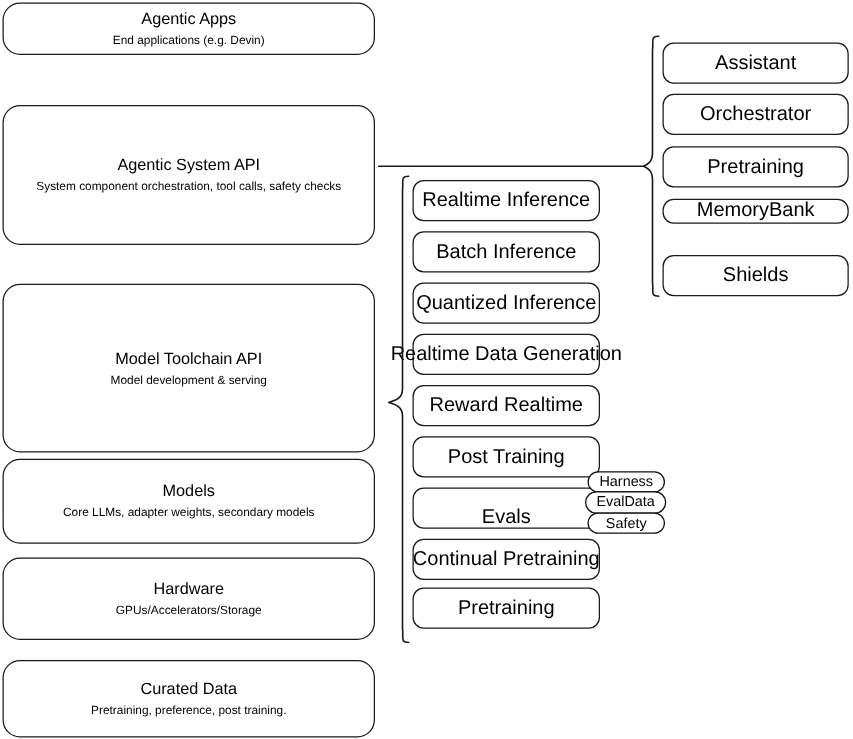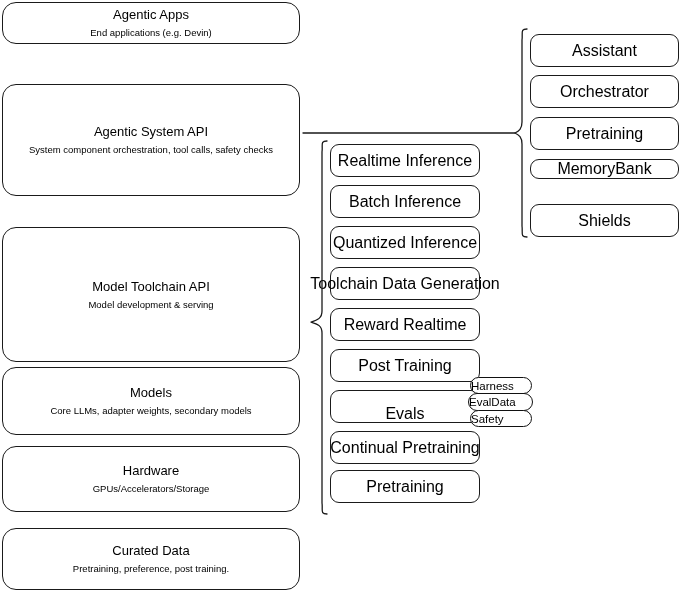--- a/index.html
+++ b/index.html
@@ -61,21 +61,21 @@
   }
   
   .pill {
     position: absolute;
     box-sizing: border-box;
     background: #ffffff;
     border: 1.3px solid #111111;
     border-radius: 999px;
     display: flex;
     align-items: center;
-    justify-content: flex-start;
+    justify-content: center;
     z-index: 5;
   }
   .pill .title {
     font-size: 11.5px;
     line-height: 12px;
     white-space: nowrap;
   }
   svg.link-layer {
     position: absolute;
     left: 0;
@@ -169,21 +169,21 @@
   <div class="node row" style="left:330px; top:185px; width:150px; height:33px;">
     <div class="title">Batch Inference</div>
   </div>
   <div class="node row" style="left:330px; top:144px; width:150px; height:33px;">
     <div class="title">Realtime Inference</div>
   </div>
   <div class="node row" style="left:330px; top:226px; width:150px; height:33px;">
     <div class="title">Quantized Inference</div>
   </div>
   <div class="node row" style="left:330px; top:267px; width:150px; height:33px;">
-    <div class="title">Toolchain Data Generation</div>
+    <div class="title">Realtime Data Generation</div>
   </div>
   <div class="node row" style="left:330px; top:308px; width:150px; height:33px;">
     <div class="title">Reward Realtime</div>
   </div>
   <div class="node row" style="left:330px; top:349px; width:150px; height:33px;">
     <div class="title">Post Training</div>
   </div>
   <div class="node row" style="left:330px; top:390px; width:150px; height:33px;justify-content:flex-end;">
     <div class="title">Evals</div>
   </div>

